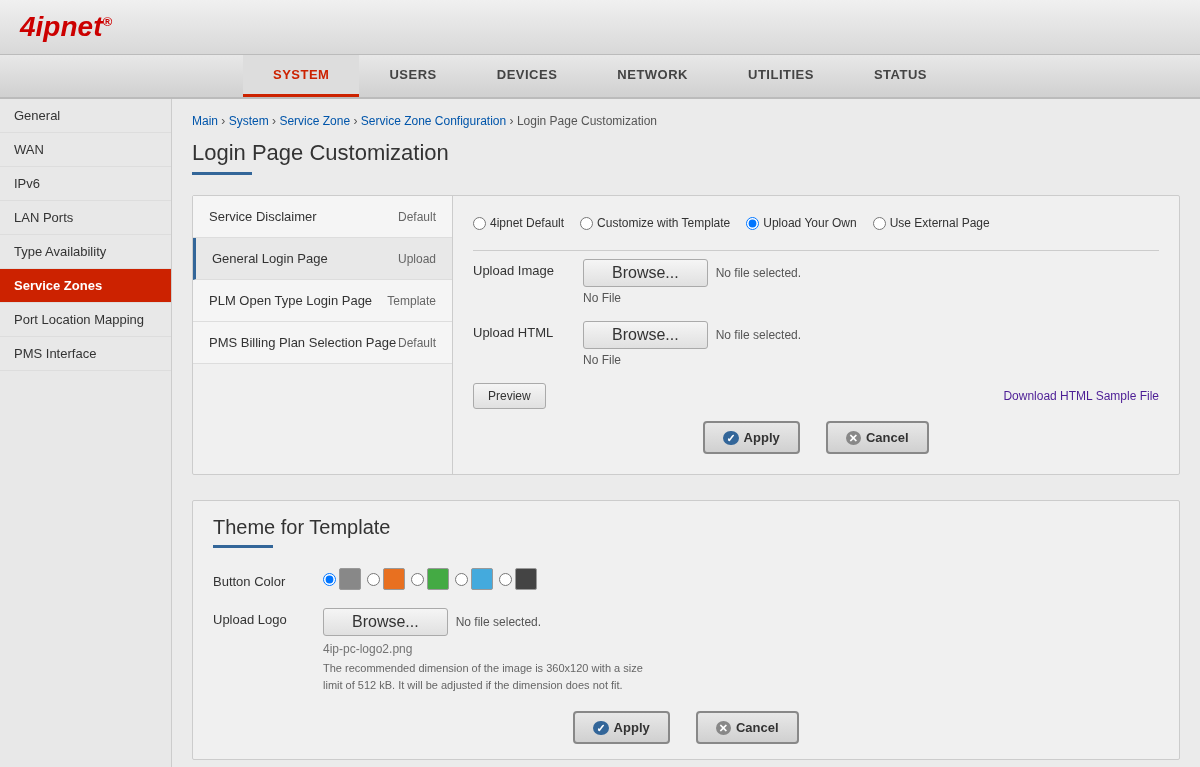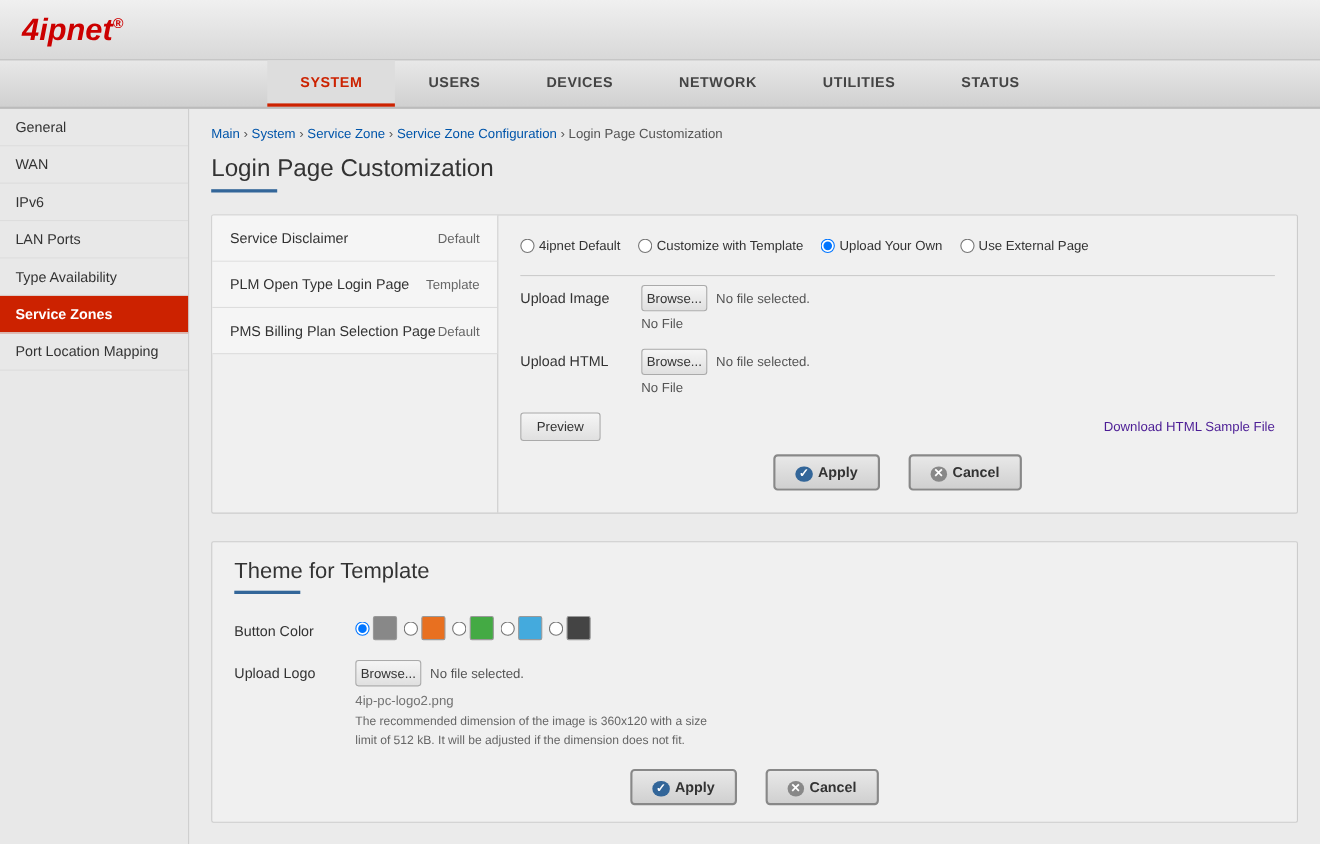--- a/index.html
+++ b/index.html
@@ -55,21 +55,21 @@
 
     
     .form-row { display: flex; align-items: flex-start; margin-bottom: 16px; }
     .form-label { width: 110px; font-size: 13px; color: #333; padding-top: 4px; flex-shrink: 0; }
     .form-control { flex: 1; }
     .file-input-row { display: flex; align-items: center; gap: 8px; }
     .no-file-text { font-size: 12px; color: #555; }
     .no-file-info { font-size: 12px; color: #555; margin-top: 4px; margin-left: 0; }
 
     
-    .browse-btn { padding: 4px 4px; background: linear-gradient(to bottom, #f5f5f5, #e0e0e0); border: 1px solid #aaa; border-radius: 3px; font-size: 12px; cursor: pointer; color: #333; }
+    .browse-btn { padding: 4px 28px; background: linear-gradient(to bottom, #f5f5f5, #e0e0e0); border: 1px solid #aaa; border-radius: 3px; font-size: 16px; cursor: pointer; color: #333; }
 
     .action-btn { padding: 7px 18px; border-radius: 4px; font-size: 13px; cursor: pointer; display: inline-flex; align-items: center; gap: 5px; font-weight: bold; }
     .apply-btn { background: linear-gradient(to bottom, #e8e8e8, #d0d0d0); border: 2px solid #888; color: #333; }
     .cancel-btn { background: linear-gradient(to bottom, #e8e8e8, #d0d0d0); border: 2px solid #888; color: #333; }
 
     .preview-btn { padding: 5px 14px; background: linear-gradient(to bottom, #f5f5f5, #e0e0e0); border: 1px solid #aaa; border-radius: 3px; font-size: 12px; cursor: pointer; color: #333; }
 
     
     .download-link { color: #4c1d95; font-size: 12px; text-decoration: none; cursor: pointer; }
     .buttons-row { display: flex; gap: 26px; justify-content: center; margin-top: 10px; }
@@ -110,20 +110,21 @@
 <div id="layout">
 
   <div id="sidebar">
     <div class="sidebar-item">General</div>
     <div class="sidebar-item">WAN</div>
     <div class="sidebar-item">IPv6</div>
     <div class="sidebar-item">LAN Ports</div>
     <div class="sidebar-item">Type Availability</div>
     <div class="sidebar-item active">Service Zones</div>
     <div class="sidebar-item">Port Location Mapping</div>
+    <div class="sidebar-item">PMS Interface</div>
   </div>
 
   <div id="main">
 
     <div class="breadcrumb">
       <a>Main</a>
       <span> › </span>
       <a>System</a>
       <span> › </span>
       <a>Service Zone</a>
@@ -136,20 +137,24 @@
     <div class="page-title">Login Page Customization</div>
     <div class="title-underline"></div>
 
     <div class="section-container">
       <div class="section-inner">
 
         <div class="section-left">
           <div class="section-left-item">
             <span class="item-name">Service Disclaimer</span>
             <span class="item-badge">Default</span>
+          </div>
+          <div class="section-left-item" style="background:#e8e8e8; border-left: 3px solid #336699;">
+            <span class="item-name">General Login Page</span>
+            <span class="item-badge">Upload</span>
           </div>
           <div class="section-left-item">
             <span class="item-name">PLM Open Type Login Page</span>
             <span class="item-badge">Template</span>
           </div>
           <div class="section-left-item">
             <span class="item-name">PMS Billing Plan Selection Page</span>
             <span class="item-badge">Default</span>
           </div>
         </div>

